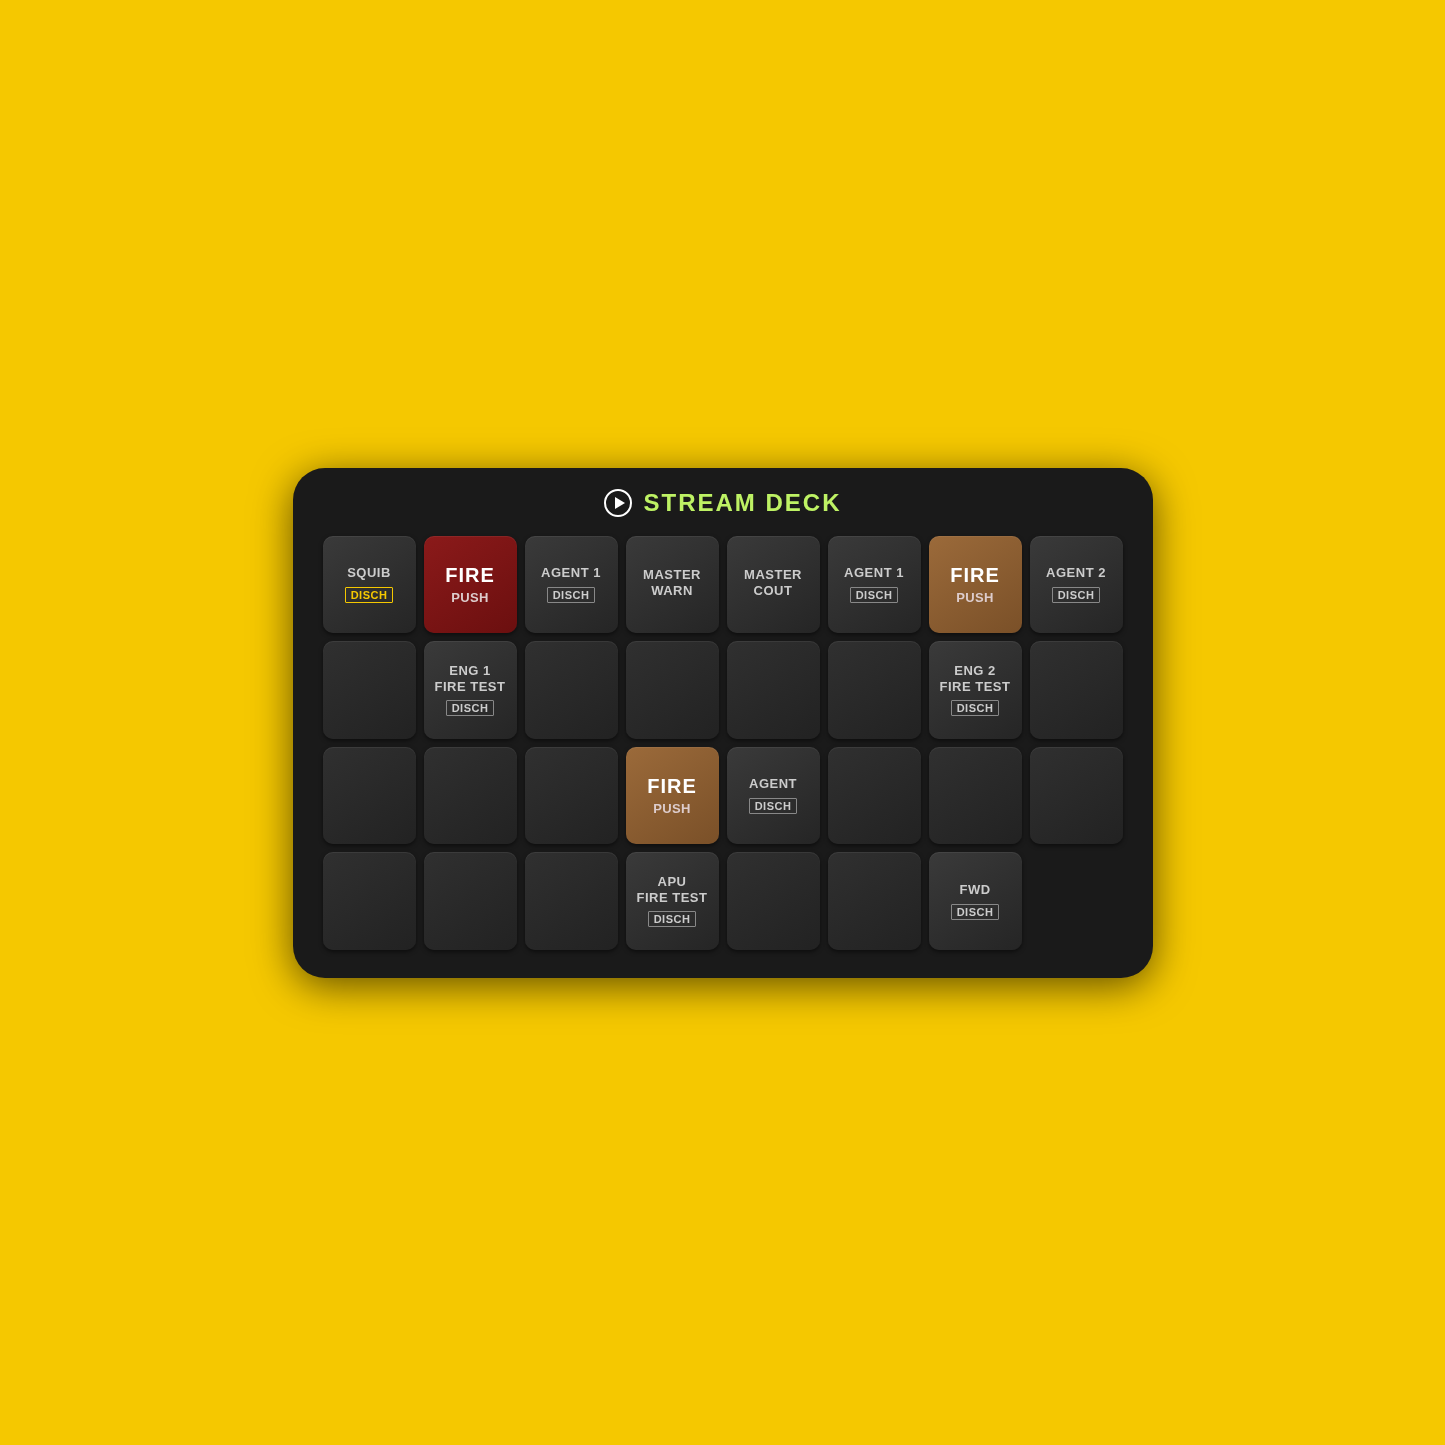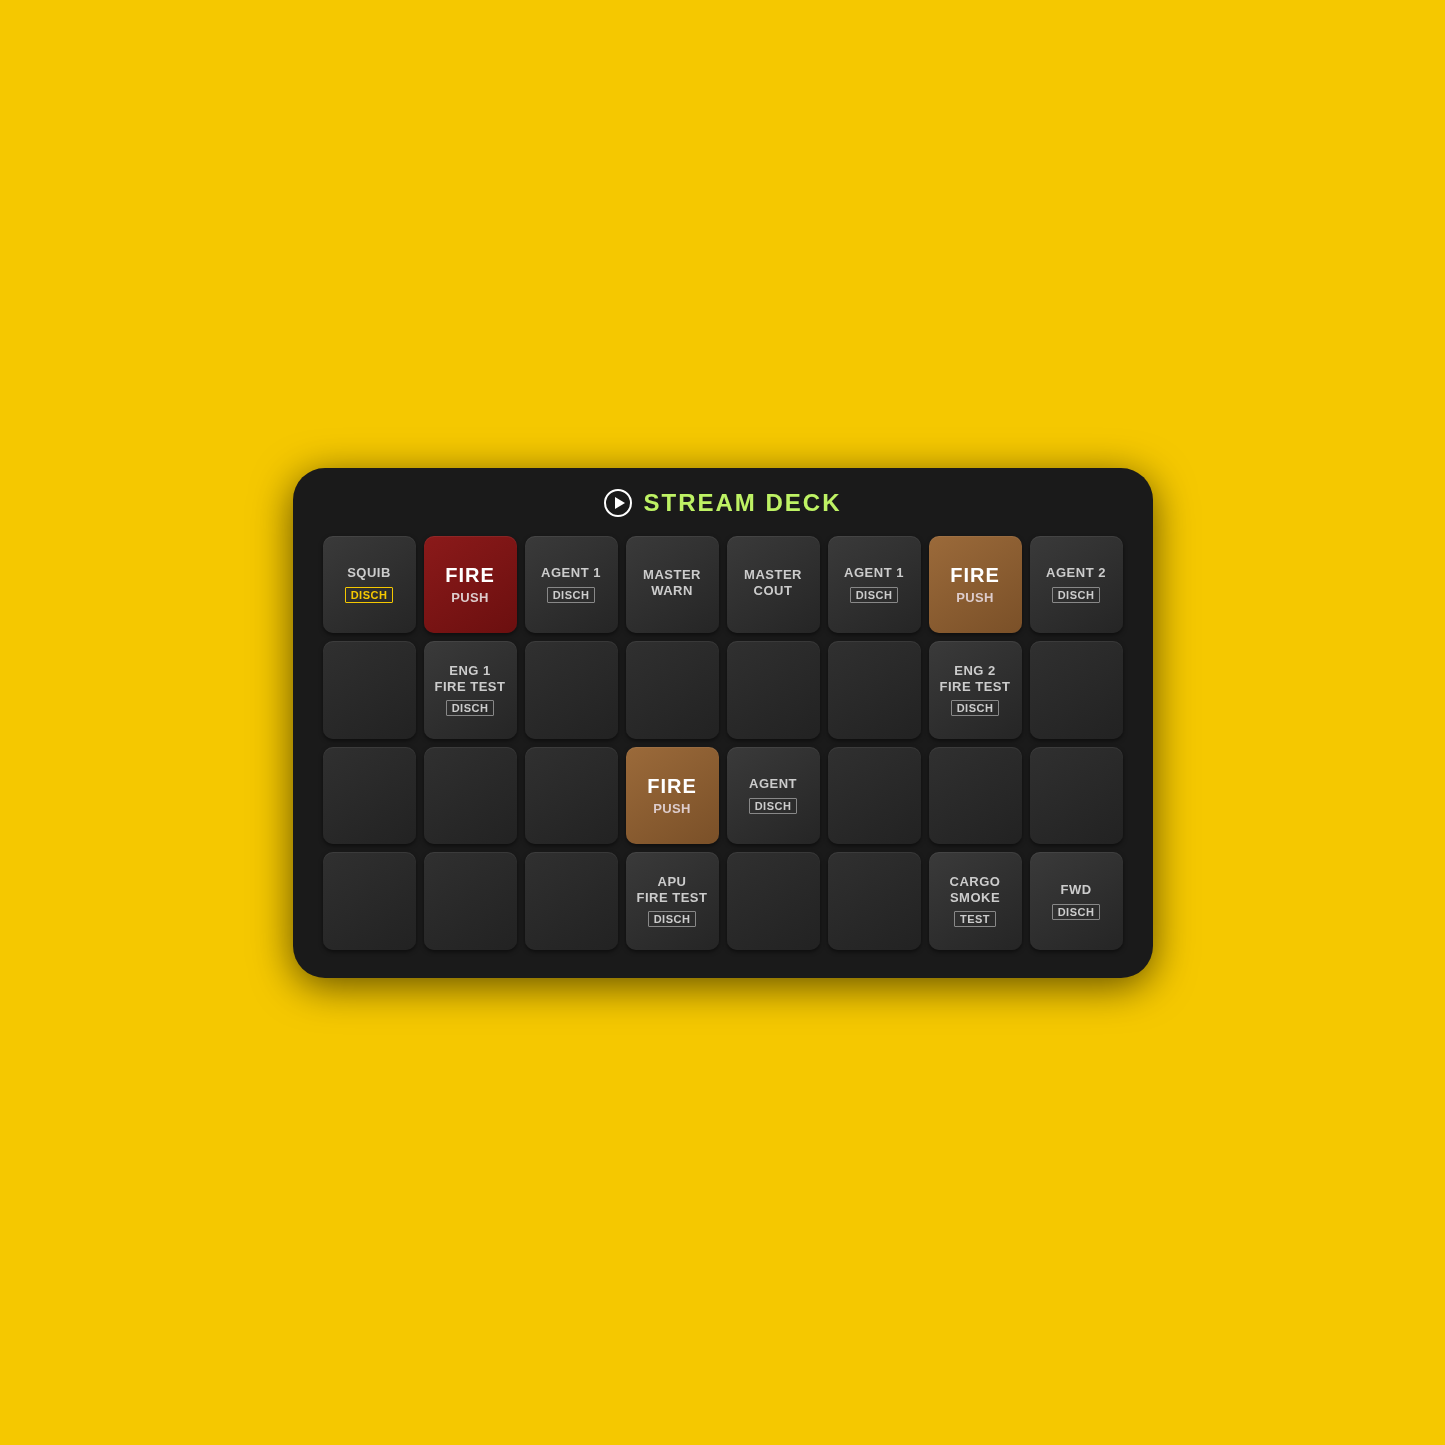--- a/index.html
+++ b/index.html
@@ -214,21 +214,17 @@
       <div class="btn empty"></div>
       <div class="btn empty"></div>
       <div class="btn empty"></div>
       <div class="btn">
         <span class="btn-top-label">APU<br>FIRE TEST</span>
         <span class="badge white-border">DISCH</span>
       </div>
       <div class="btn empty"></div>
       <div class="btn empty"></div>
       <div class="btn">
-        <span class="btn-top-label">CARGO<br>SMOKE</span>
-        <span class="badge white-border">TEST</span>
-      </div>
-      <div class="btn">
         <span class="btn-top-label">FWD</span>
         <span class="badge white-border">DISCH</span>
       </div>
     </div>
 </div>
 
 </body></html>

